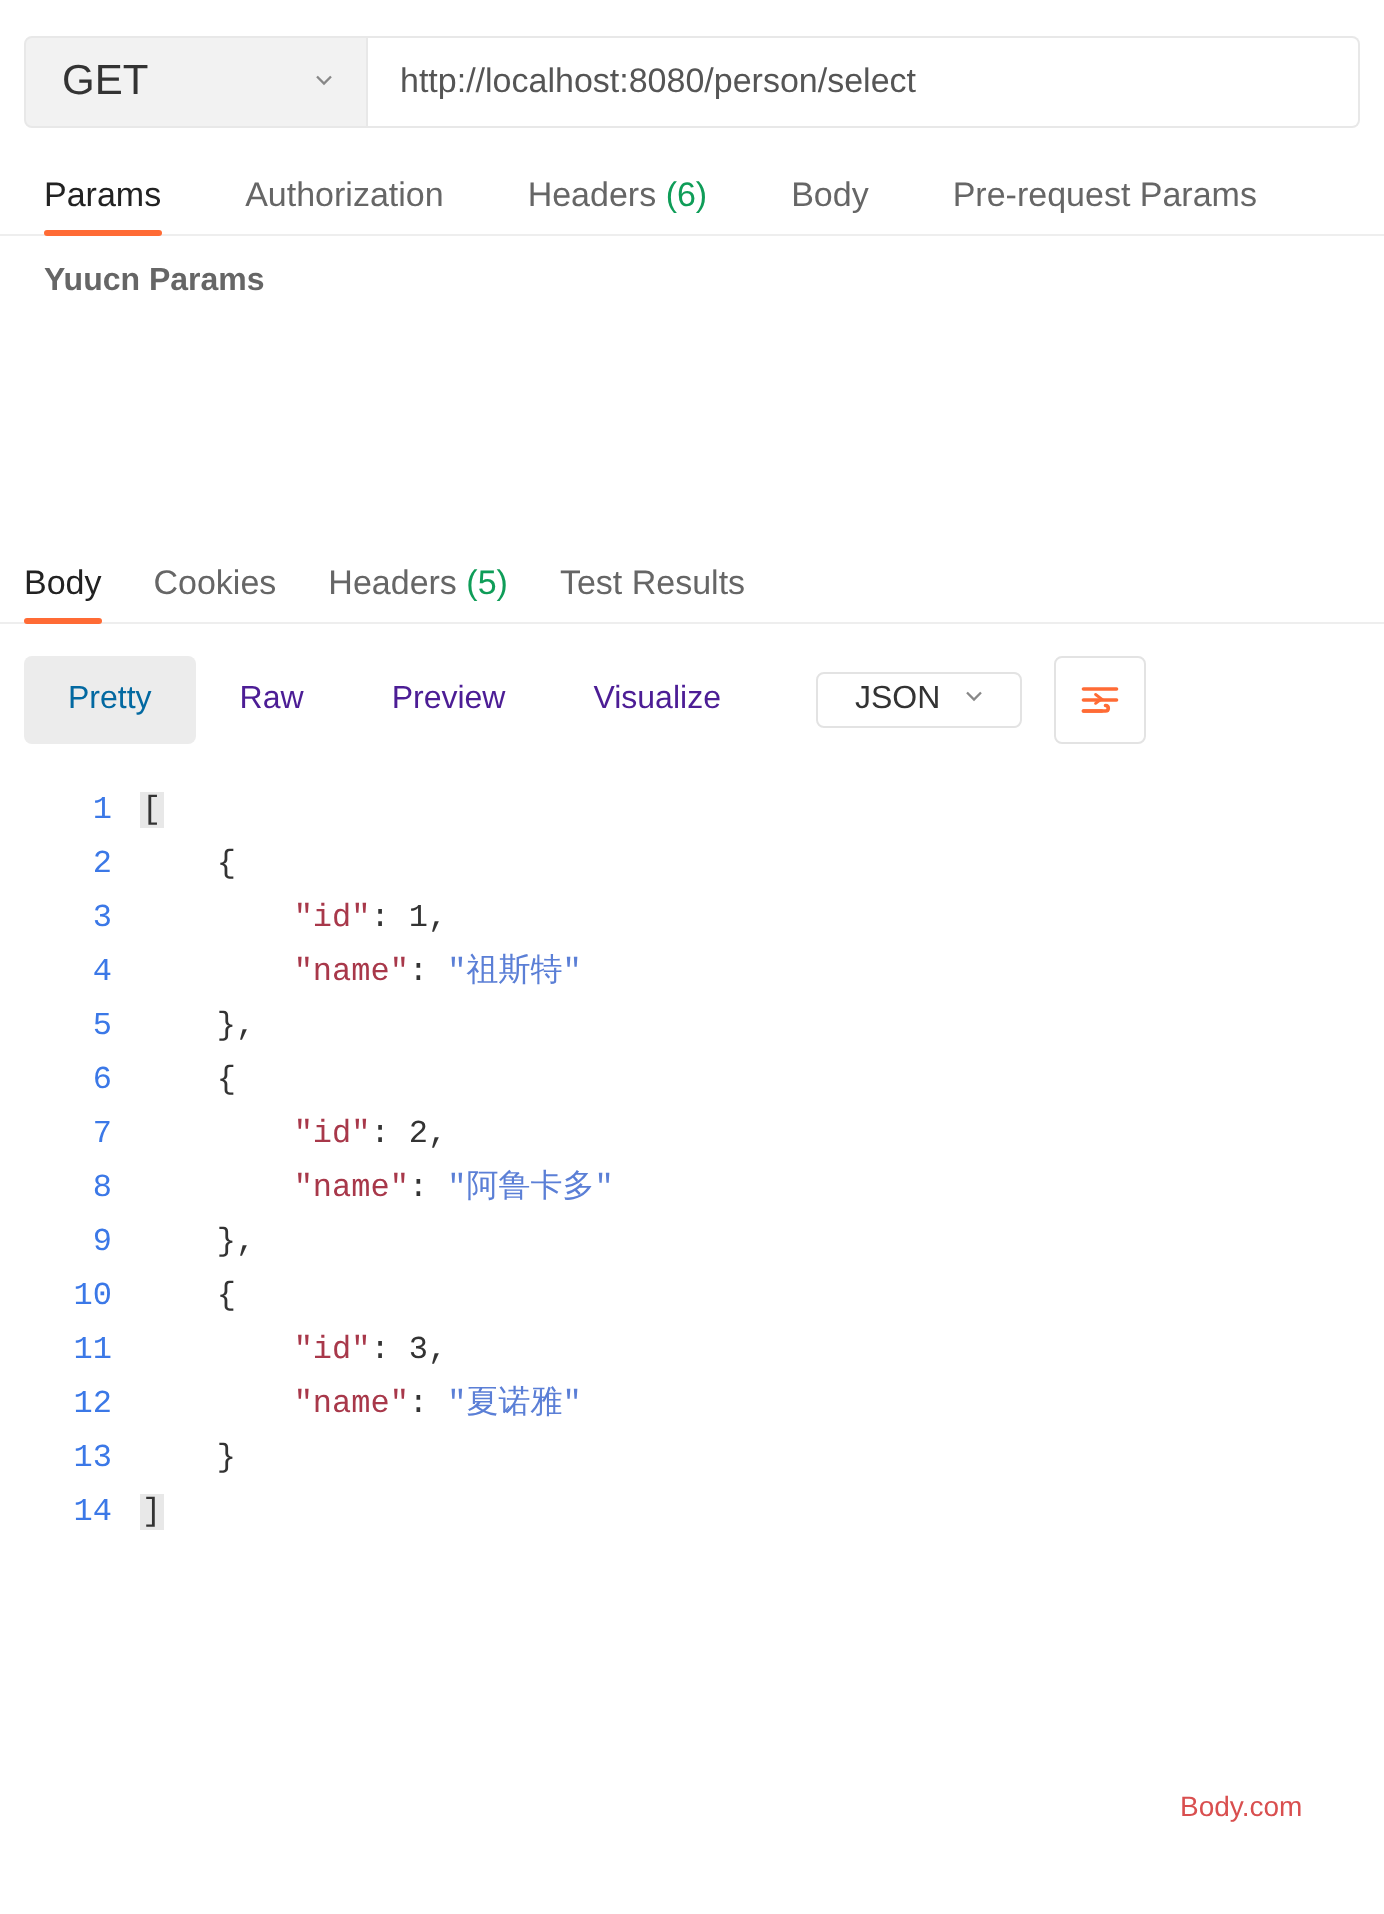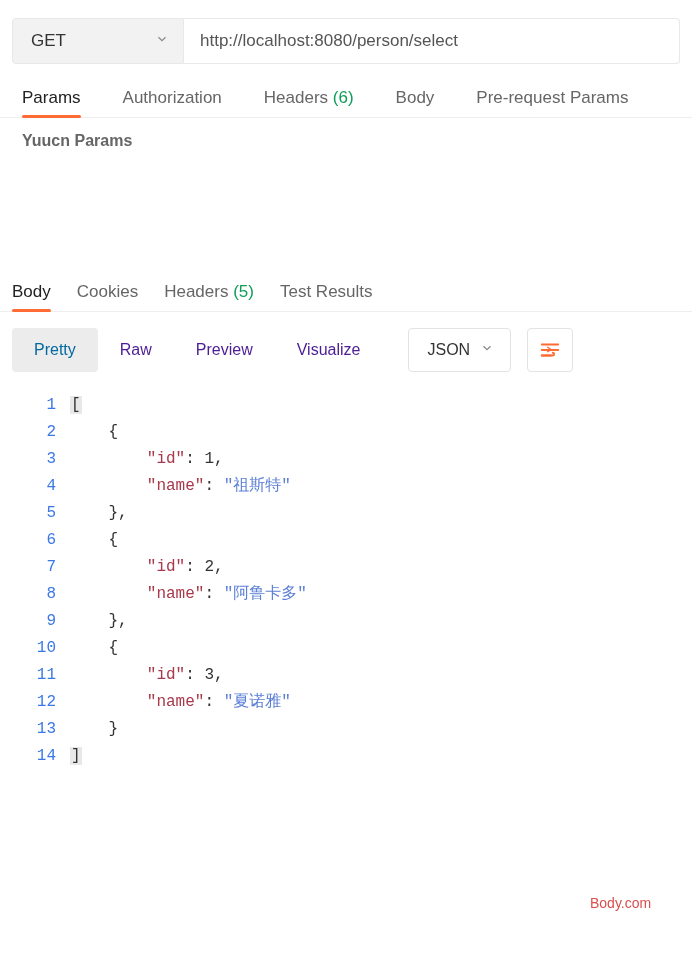--- a/index.html
+++ b/index.html
@@ -17,21 +17,21 @@
   .method-select {
     display: flex;
     align-items: center;
     justify-content: space-between;
     background: #f2f2f2;
     border: 1px solid #e8e8e8;
     border-radius: 4px 0 0 4px;
     padding: 0 14px 0 18px;
     height: 46px;
     width: 172px;
-    font-size: 17px;
+    font-size: 21px;
     color: #333;
     font-weight: 400;
   }
   .method-select svg { width: 14px; height: 14px; }
   .url-input {
     flex: 1;
     border: 1px solid #e8e8e8;
     border-left: none;
     border-radius: 0 4px 4px 0;
     height: 46px;
@@ -97,21 +97,21 @@
     height: 44px; align-items: stretch;
   }
   .view-btn {
     display: flex; align-items: center; padding: 0 22px;
     font-size: 16px; color: #4c1d95; cursor: pointer; border-radius: 4px;
   }
   .view-btn.active { background: #ececec; color: #0369a1; justify-content: center; }
   .format-select {
     display: flex; align-items: center; gap: 10px;
     border: 1px solid #e3e3e3; border-radius: 4px;
-    height: 44px; padding: 0 16px 0 18px; font-size: 16px; color: #333;
+    height: 28px; padding: 0 16px 0 18px; font-size: 16px; color: #333;
     margin-left: 16px;
   }
   .wrap-btn {
     display: flex; align-items: center; justify-content: center;
     border: 1px solid #e3e3e3; border-radius: 4px;
     height: 44px; width: 46px; margin-left: 6px;
   }
 
   .code-view {
     font-family: "SFMono-Regular", Consolas, "Liberation Mono", Menlo, monospace;

